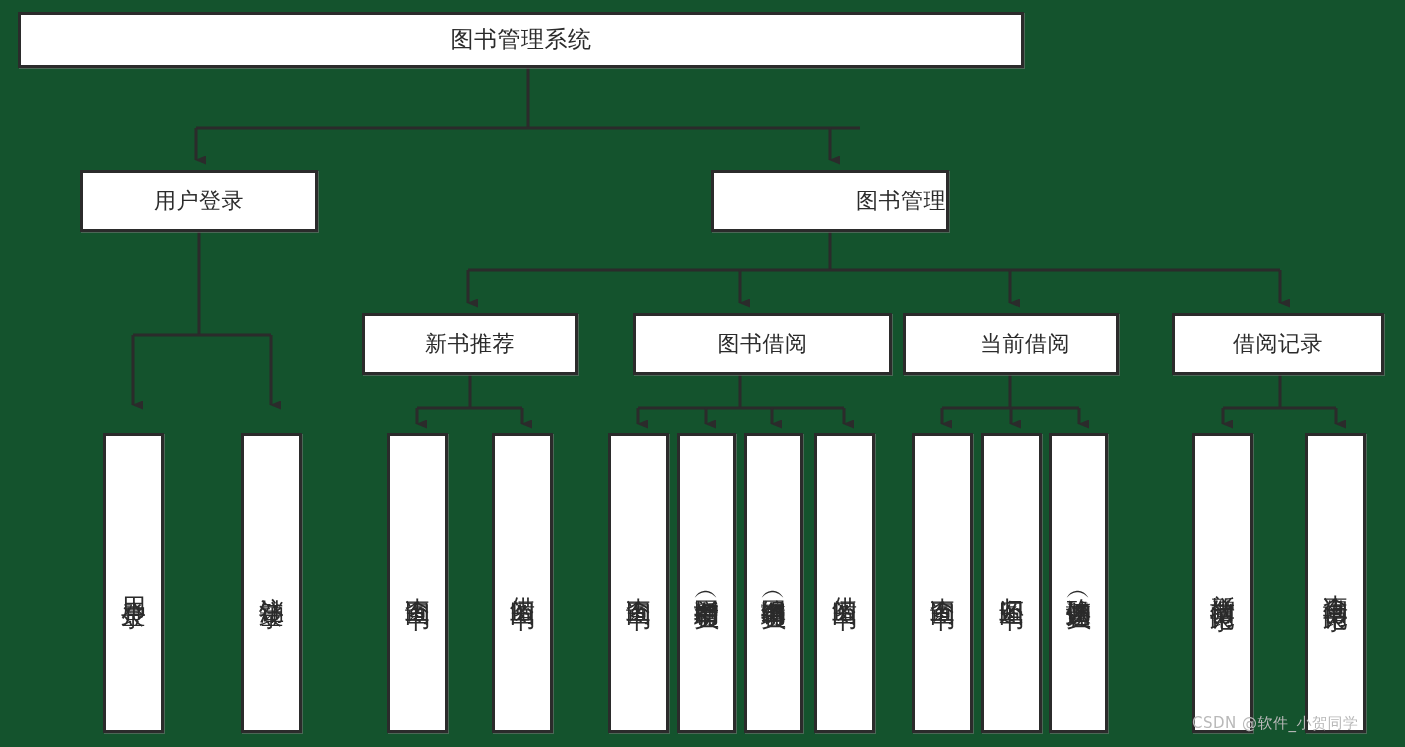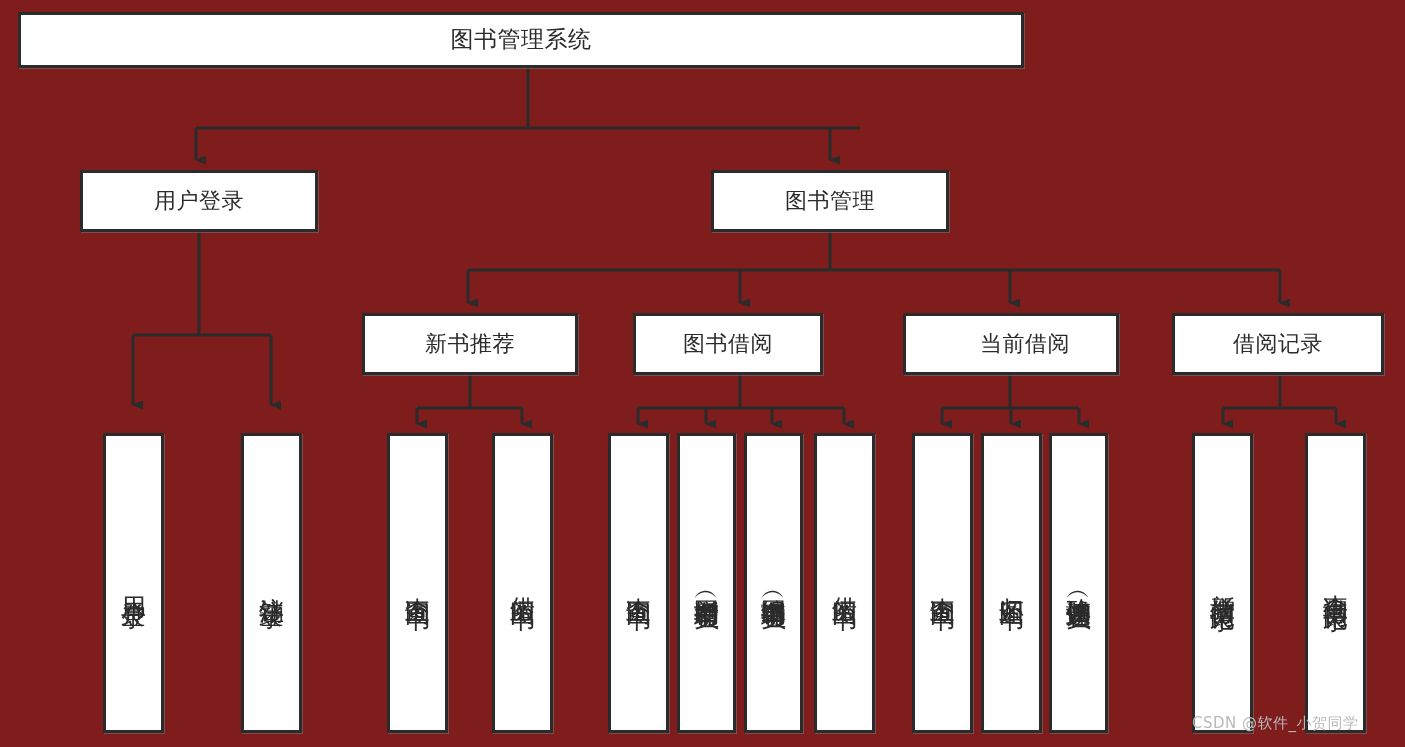--- a/index.html
+++ b/index.html
@@ -8,21 +8,21 @@
     padding: 0;
     background: #ffffff;
   }
   body {
     font-family: "DejaVu Sans", "Liberation Sans", sans-serif;
   }
   #diagram-root {
     position: relative;
     width: 1405px;
     height: 747px;
-    background: #7f1d1d;
+    background: #14532d;
     overflow: hidden;
   }
   #edge-layer {
     position: absolute;
     left: 0;
     top: 0;
     width: 1405px;
     height: 747px;
   }
   .node {
@@ -131,29 +131,29 @@
   </svg>
 
   <div class="node horizontal root" style="left:18px; top:12px; width:1006px; height:56px;">
     <span class="node-label">图书管理系统</span>
   </div>
 
   <div class="node horizontal" style="left:80px; top:170px; width:238px; height:62px;">
     <span class="node-label">用户登录</span>
   </div>
 
-  <div class="node horizontal" style="left:711px; top:170px; width:238px; height:62px;">
+  <div class="node horizontal" style="left:711px; top:170px; width:238px; height:62px;justify-content:flex-end;">
     <span class="node-label">图书管理</span>
   </div>
 
   <div class="node horizontal" style="left:362px; top:313px; width:216px; height:62px;">
     <span class="node-label">新书推荐</span>
   </div>
 
-  <div class="node horizontal" style="left:633px; top:313px; width:190px; height:62px;">
+  <div class="node horizontal" style="left:633px; top:313px; width:259px; height:62px;">
     <span class="node-label">图书借阅</span>
   </div>
 
   <div class="node horizontal" style="left:903px; top:313px; width:216px; height:62px;padding-left:28px;">
     <span class="node-label">当前借阅</span>
   </div>
 
   <div class="node horizontal" style="left:1172px; top:313px; width:212px; height:62px;">
     <span class="node-label">借阅记录</span>
   </div>

